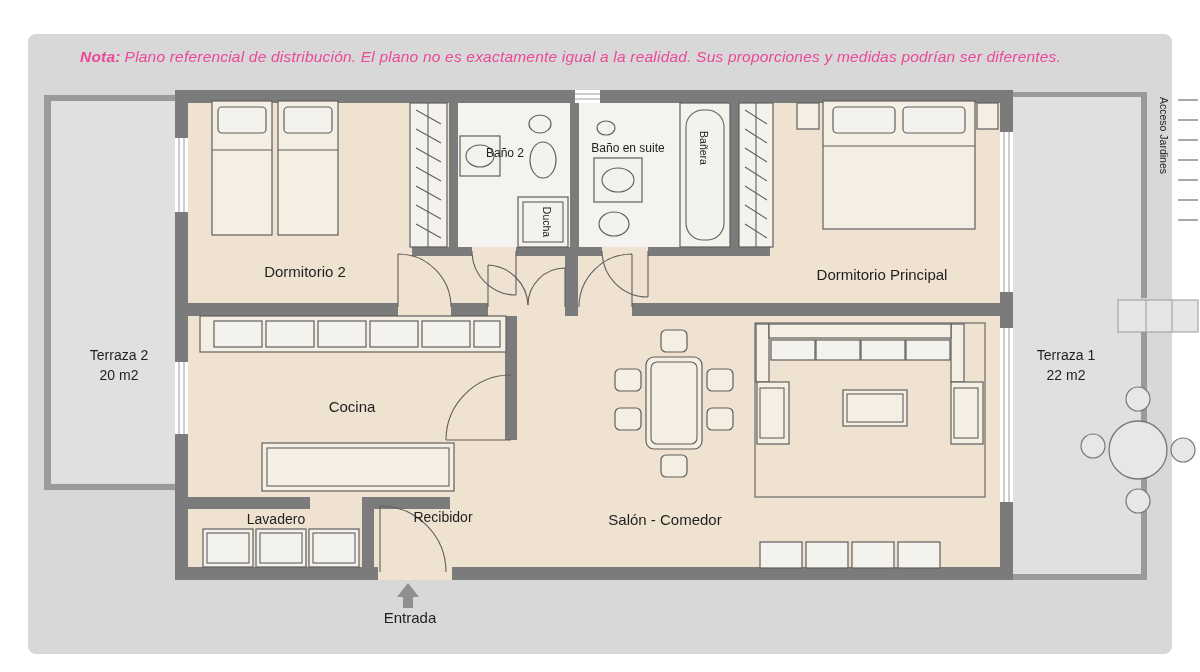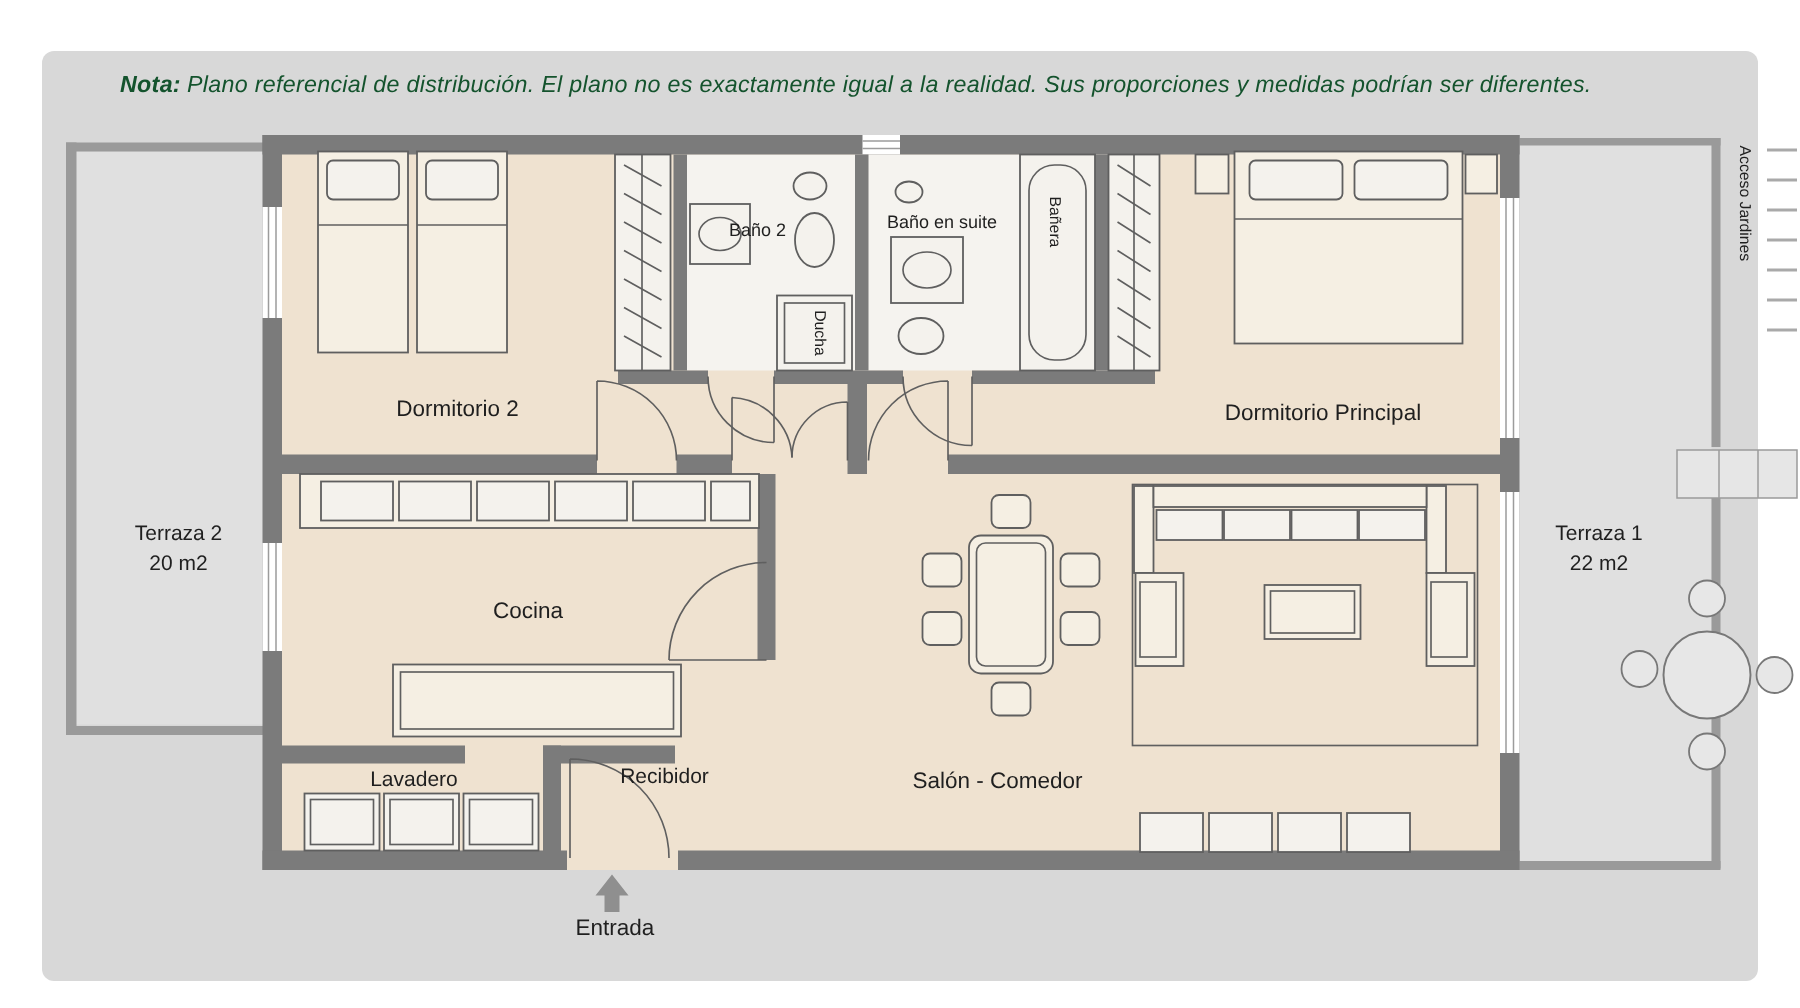--- a/index.html
+++ b/index.html
@@ -2,21 +2,21 @@
 <html style="--wall: #7b7b7b; --floor: #efe2d0; --panel: #d8d8d8;"><head>
 <meta charset="utf-8">
 <style>
   html,body{margin:0;padding:0;background:#ffffff;}
   .page{position:relative;width:1200px;height:672px;background:#ffffff;overflow:hidden;
         font-family:"Liberation Sans",sans-serif;}
   .panel{position:absolute;left:28px;top:34px;width:1144px;height:620px;
          background:var(--panel,#d8d8d8);border-radius:8px;}
   .plan-svg{position:absolute;left:0;top:0;}
   .note{position:absolute;left:80px;top:48px;font-size:15.5px;font-style:italic;
-        color:#14532d;letter-spacing:.2px;z-index:5;}
+        color:#ec4899;letter-spacing:.2px;z-index:5;}
   .note b{font-weight:bold;margin-right:4px;}
   
   .wall{fill:var(--wall,#7b7b7b);}
   .floor{fill:var(--floor,#efe2d0);}
   .bathfloor{fill:#f5f3ef;}
   .tfloor{fill:#e0e0e0;}
   .thinw{fill:#9a9a9a;}
   .furn{fill:#f5efe3;stroke:#5f5f5f;stroke-width:1.2;}
   .furnw{fill:#f4f2ed;stroke:#5f5f5f;stroke-width:1.2;}
   .ln{fill:none;stroke:#5f5f5f;stroke-width:1.1;}

